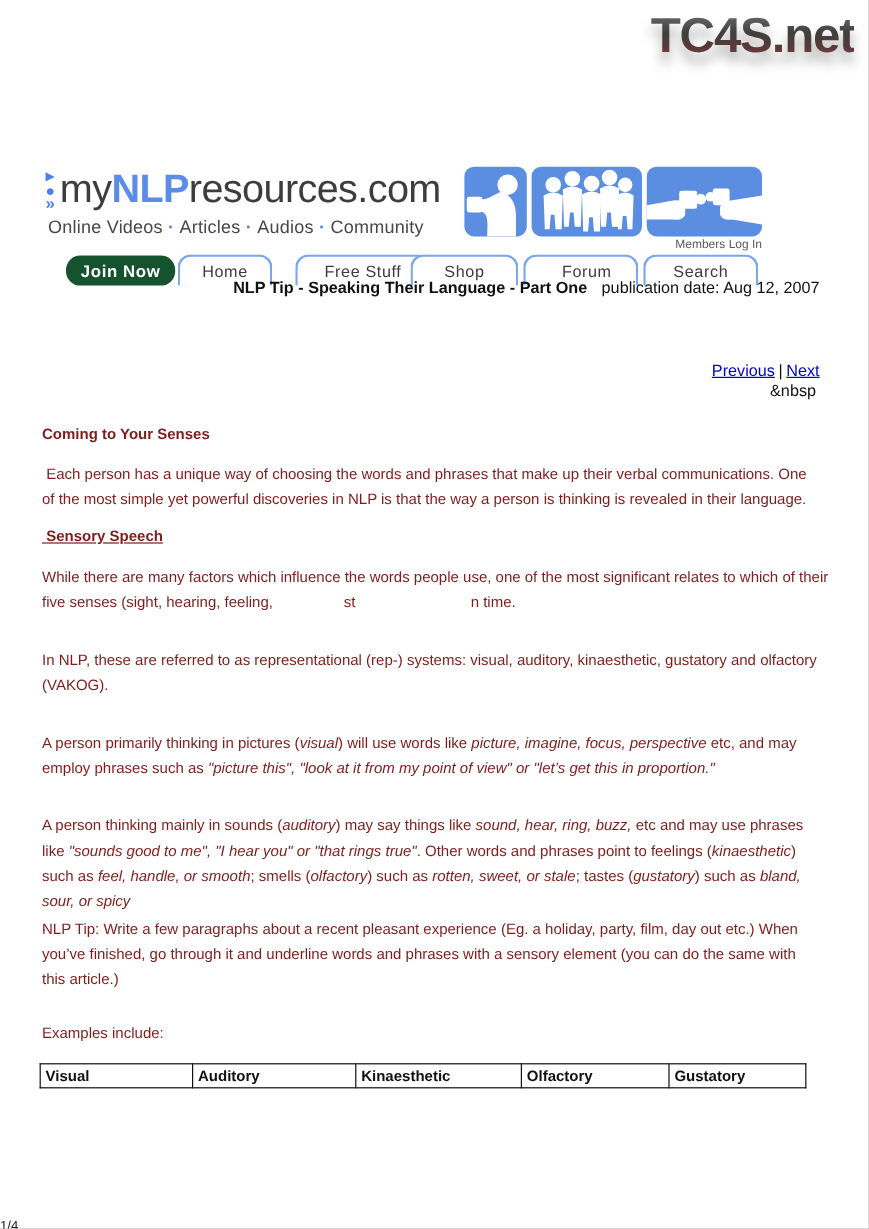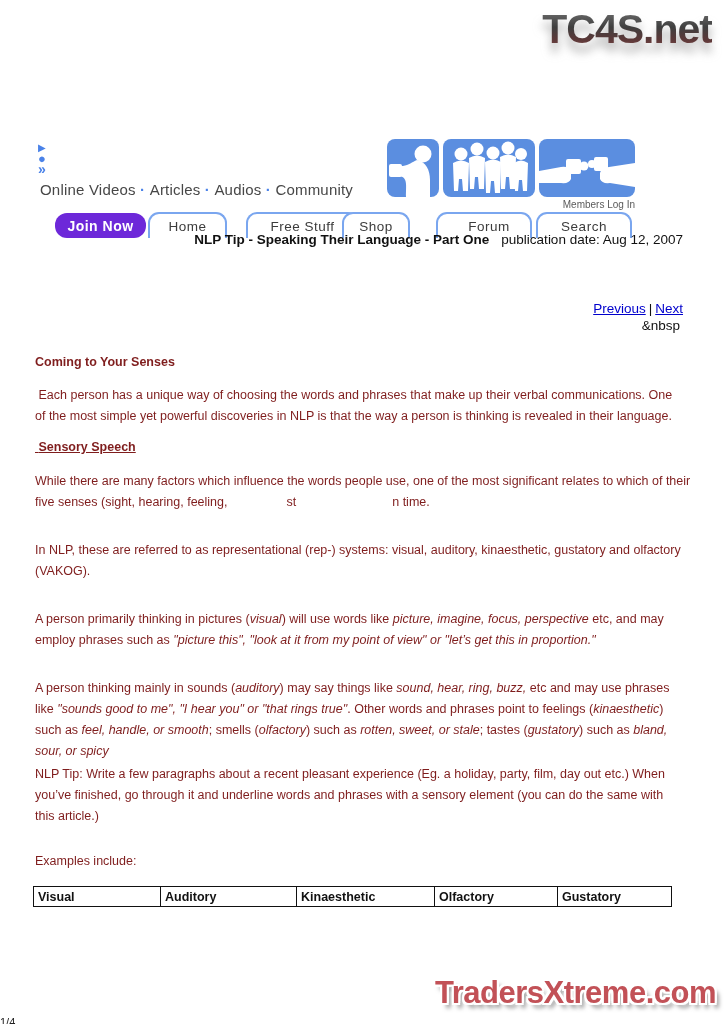--- a/index.html
+++ b/index.html
@@ -31,33 +31,33 @@
   .tile { position:absolute; top:139px; height:58px; background:#5b8ee0; border-radius:8px; }
   .tile svg { display:block; width:100%; height:100%; }
   .tile1 { left:387px; width:52px; }
   .tile2 { left:443px; width:92px; }
   .tile3 { left:539px; width:96px; }
   .members { position:absolute; top:199px; right:89px; font-size:10px; color:#5a5a5a; }
 
   
   .join-now {
     position:absolute; left:55px; top:213px; width:91px; height:25px;
-    background:#6d28d9; color:#fff; border-radius:12px;
+    background:#14532d; color:#fff; border-radius:12px;
     font-size:14px; font-weight:bold; letter-spacing:0.5px;
     display:flex; align-items:center; justify-content:center; cursor:pointer;
   }
   .tab {
     position:absolute; top:212px; height:26px; background:#fff;
     border:2px solid #7aa6ef; border-bottom:none; border-radius:11px 11px 0 0;
     font-size:13.5px; color:#3c3c3c; letter-spacing:0.5px;
     display:flex; align-items:center; justify-content:center; cursor:pointer;
   }
   .tab-home { left:148px; width:79px; }
   .tab-free { left:246px; width:113px; }
-  .tab-shop { left:342px; width:68px; }
+  .tab-shop { left:342px; width:90px; }
   .tab-forum{ left:436px; width:96px;padding-left:10px; }
   .tab-search{ left:536px; width:96px; }
 
   .titlebar {
     position:absolute; top:232px; left:0; right:41px; z-index:5;
     display:flex; justify-content:flex-end; gap:12px;
     font-size:13.5px; color:#111; white-space:nowrap;margin-left:28px;
   }
   .titlebar .t-main { font-weight:bold; }
 
@@ -119,20 +119,21 @@
 <div class="page">
 
   <div class="tc4s">TC4S.net</div>
 
   <div class="logo-wrap">
     <div class="logo-icon">
       <span class="tri">▶</span>
         <span class="dot">●</span>
         <span class="ff">»</span>
     </div>
+    <div class="logo-text"><span class="logo-gray">my</span><span class="logo-blue">NLP</span><span class="logo-gray">resources.com</span></div>
   </div>
   <div class="tagline"><span>Online Videos</span><span class="sep"> · </span><span>Articles</span><span class="sep"> · </span><span>Audios</span><span class="sep"> · </span><span>Community</span></div>
 
   <div class="tile tile1">
     <svg viewBox="0 0 52 58" xmlns="http://www.w3.org/2000/svg">
       <circle cx="36" cy="15" r="8.5" fill="#fff"></circle>
       <path d="M30 21 C39 23 43 31 43 41 L43 58 L19 58 C19 46 21 38 12 37 L4 37 L4 27 L16 27 C22 26 25 23 30 21 Z" fill="#fff"></path>
       <rect x="2" y="25" width="13" height="13" rx="2" fill="#fff"></rect>
     </svg>
   </div>
@@ -204,15 +205,14 @@
       <th>Visual</th>
       <th>Auditory</th>
       <th>Kinaesthetic</th>
       <th>Olfactory</th>
       <th>Gustatory</th>
     </tr>
   </tbody>
     </table>
 
   <div class="page-num">1/4</div>
-  <div class="traders">TradersXtreme.com</div>
 
 </div>
 
 </body></html>

